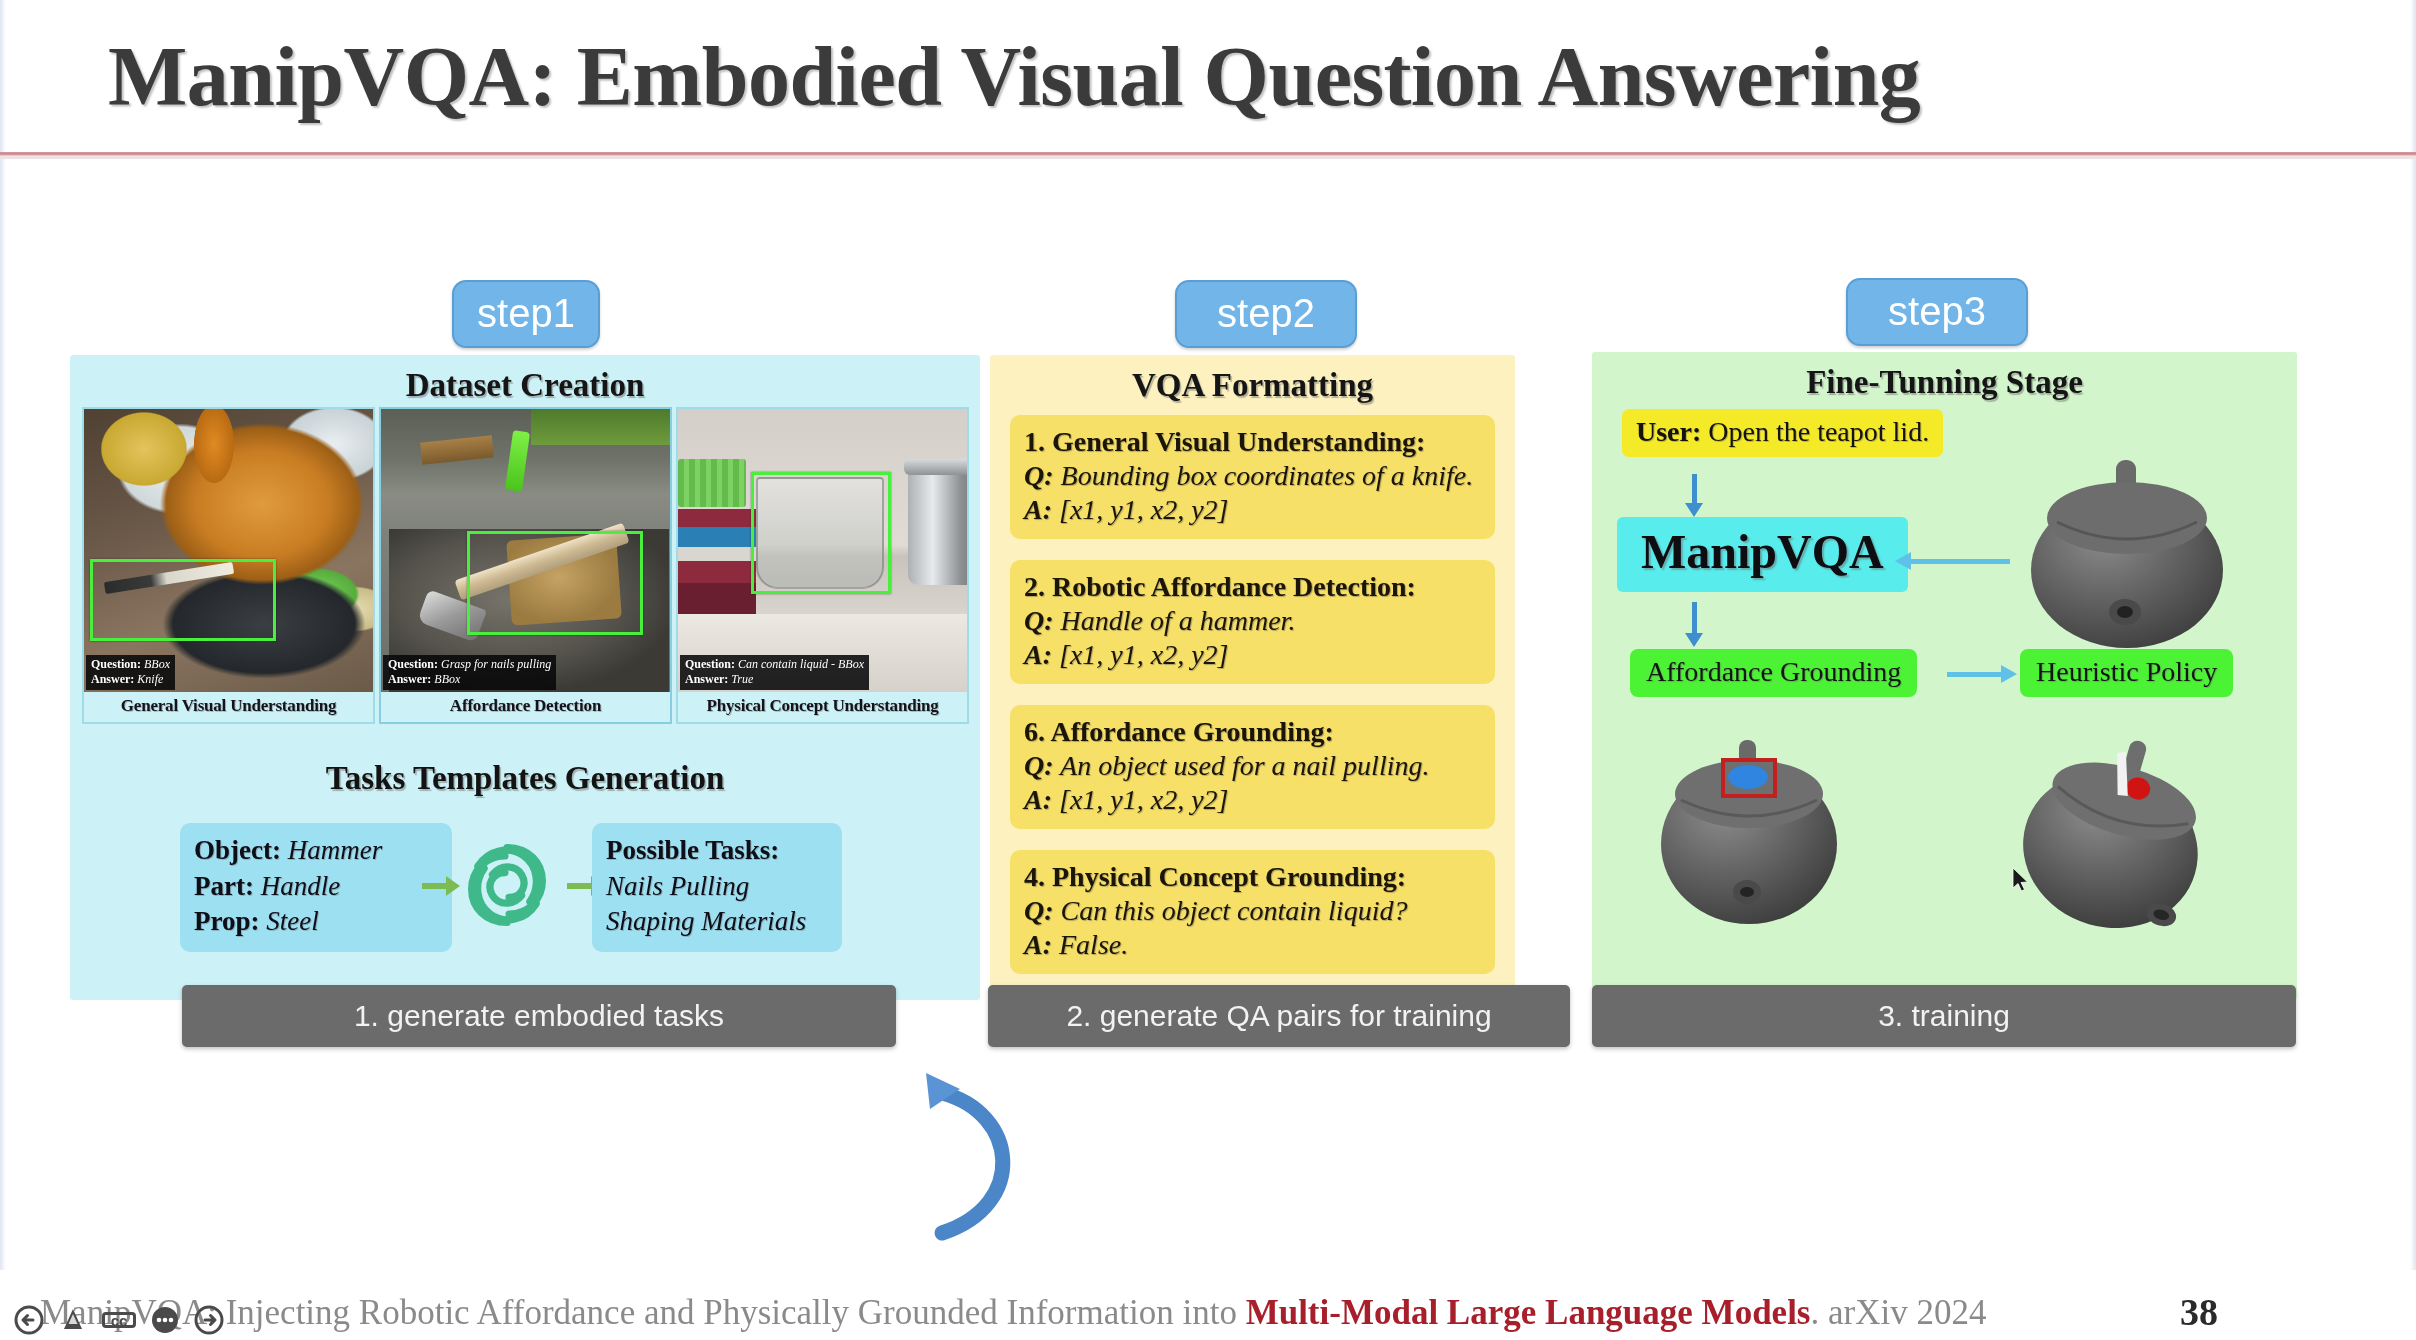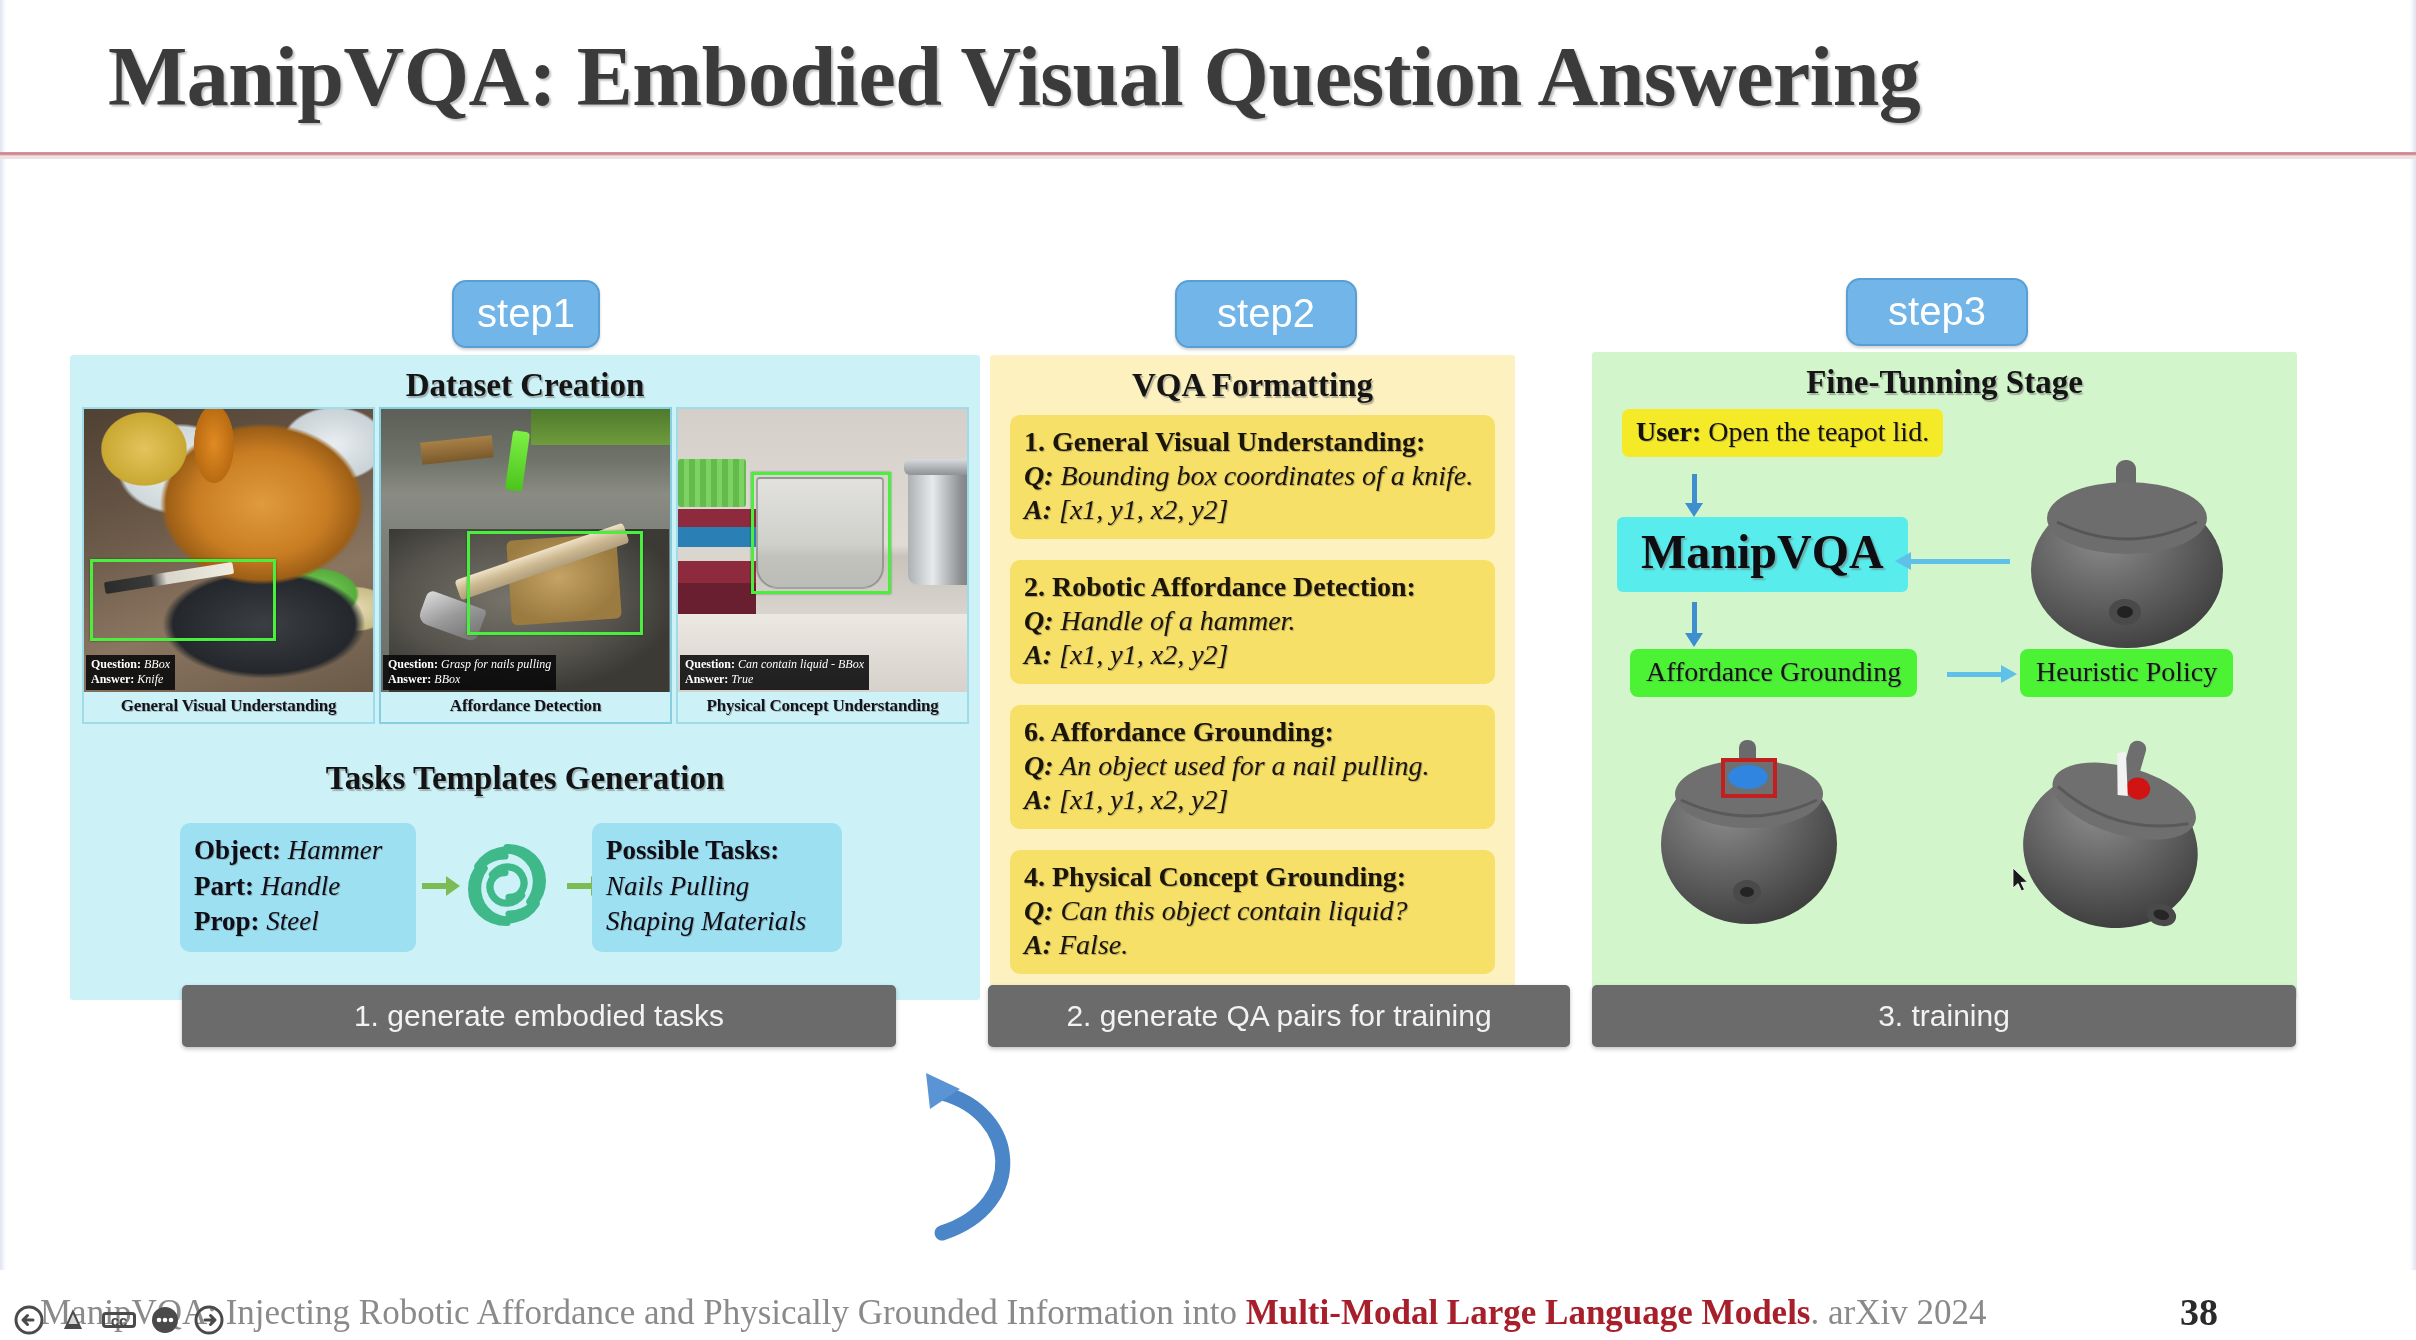--- a/index.html
+++ b/index.html
@@ -205,21 +205,21 @@
     border-radius: 10px;
     padding: 10px 14px 12px 14px;
     font-family: "Liberation Serif", serif;
     font-size: 27px;
     line-height: 1.32;
     color: #0e0e18;
     text-shadow: 1px 1px 0.5px rgba(120,120,120,0.45);
   }
   .tt-box .k { font-weight: bold; }
   .tt-box .v { font-style: italic; }
-  #ttLeft  { left: 110px; top: 468px; width: 236px; }
+  #ttLeft  { left: 110px; top: 468px; width: 272px; }
   #ttRight { left: 522px; top: 468px; width: 250px; }
   .tt-right-title { font-weight: bold; }
   .tt-right-line { font-style: italic; }
 
   .gpt-logo { position: absolute; left: 385px; top: 478px; width: 104px; height: 104px; }
   .green-arrow {
     position: absolute; height: 6px;
     background: #7dbc55;
   }
   .green-arrow::after {

